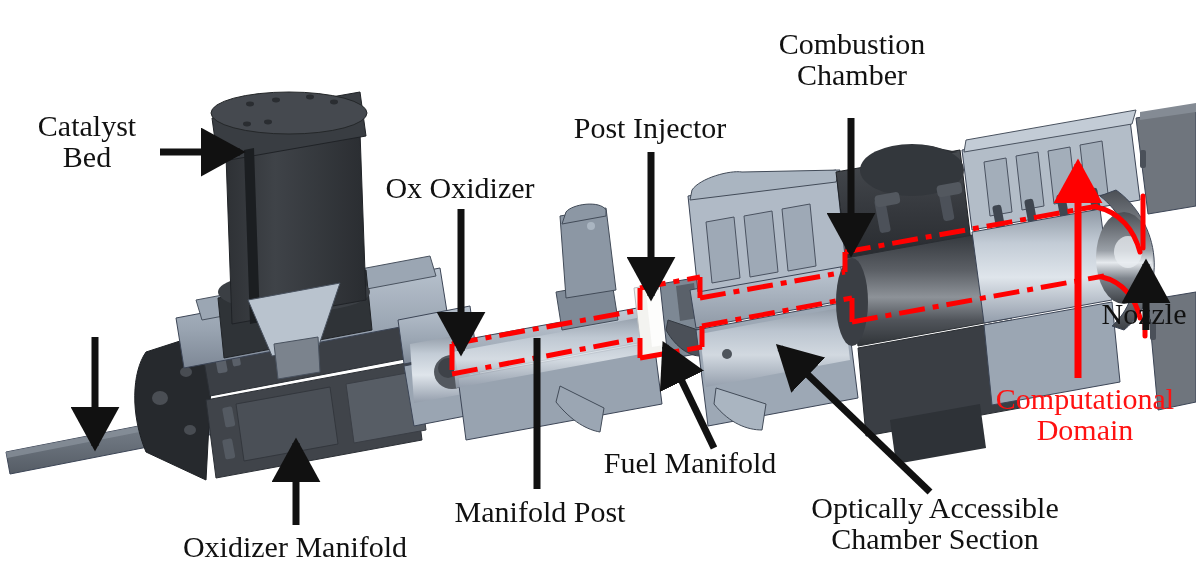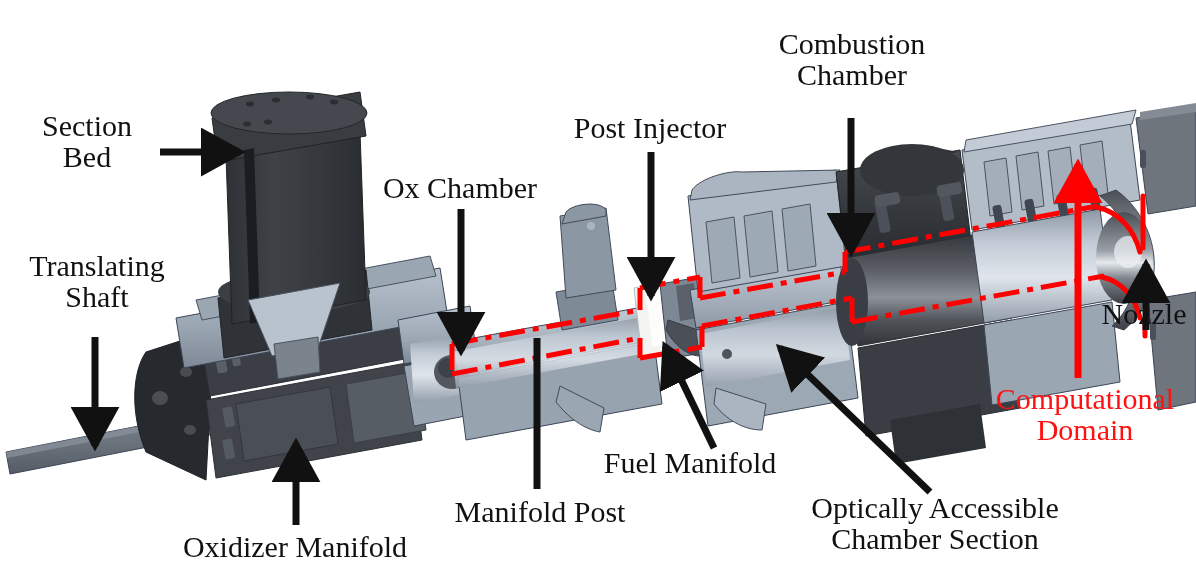--- a/index.html
+++ b/index.html
@@ -272,27 +272,25 @@
       <line x1="851" y1="118" x2="851" y2="252" stroke="#111111" stroke-width="7" marker-end="url(#mArrowBlack)"></line>
       <line x1="1146" y1="330" x2="1146" y2="264" stroke="#111111" stroke-width="7" marker-end="url(#mArrowBlack)"></line>
       <line x1="1078" y1="378" x2="1078" y2="164" stroke="#ff0000" stroke-width="7" marker-end="url(#mArrowRed)"></line>
       <line x1="296" y1="525" x2="296" y2="443" stroke="#111111" stroke-width="7" marker-end="url(#mArrowBlack)"></line>
       <line x1="537" y1="489" x2="537" y2="338" stroke="#111111" stroke-width="7"></line>
       <line x1="714" y1="448" x2="665" y2="346" stroke="#111111" stroke-width="7" marker-end="url(#mArrowBlack)"></line>
       <line x1="930" y1="492" x2="780" y2="348" stroke="#111111" stroke-width="7" marker-end="url(#mArrowBlack)"></line>
     </g>
   </svg>
 
-  <div class="lbl" style="left:12px;top:110px;width:150px;">Section
+  <div class="lbl" style="left:12px;top:110px;width:150px;">Catalyst
 Bed</div>
 
-  <div class="lbl" style="left:2px;top:250px;width:190px;">Translating
-Shaft</div>
-
-  <div class="lbl" style="left:372px;top:172px;width:176px;">Ox Chamber</div>
+
+  <div class="lbl" style="left:372px;top:172px;width:176px;">Ox Oxidizer</div>
 
   <div class="lbl" style="left:554px;top:112px;width:192px;">Post Injector</div>
 
   <div class="lbl" style="left:1092px;top:298px;width:104px;">Nozzle</div>
 
   <div class="lbl" style="left:750px;top:28px;width:204px;">Combustion
 Chamber</div>
 
   <div class="lbl red" style="left:974px;top:383px;width:222px;">Computational
 Domain</div>

